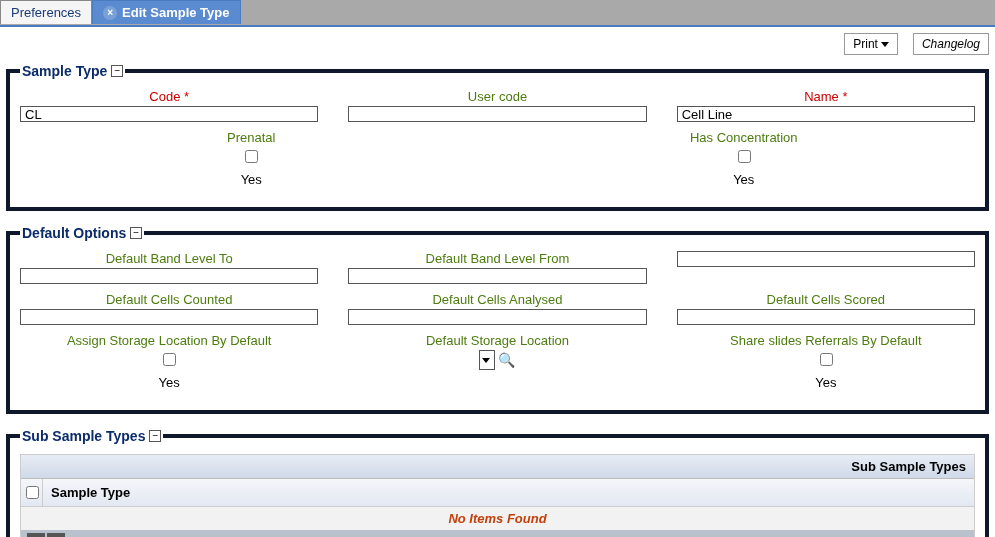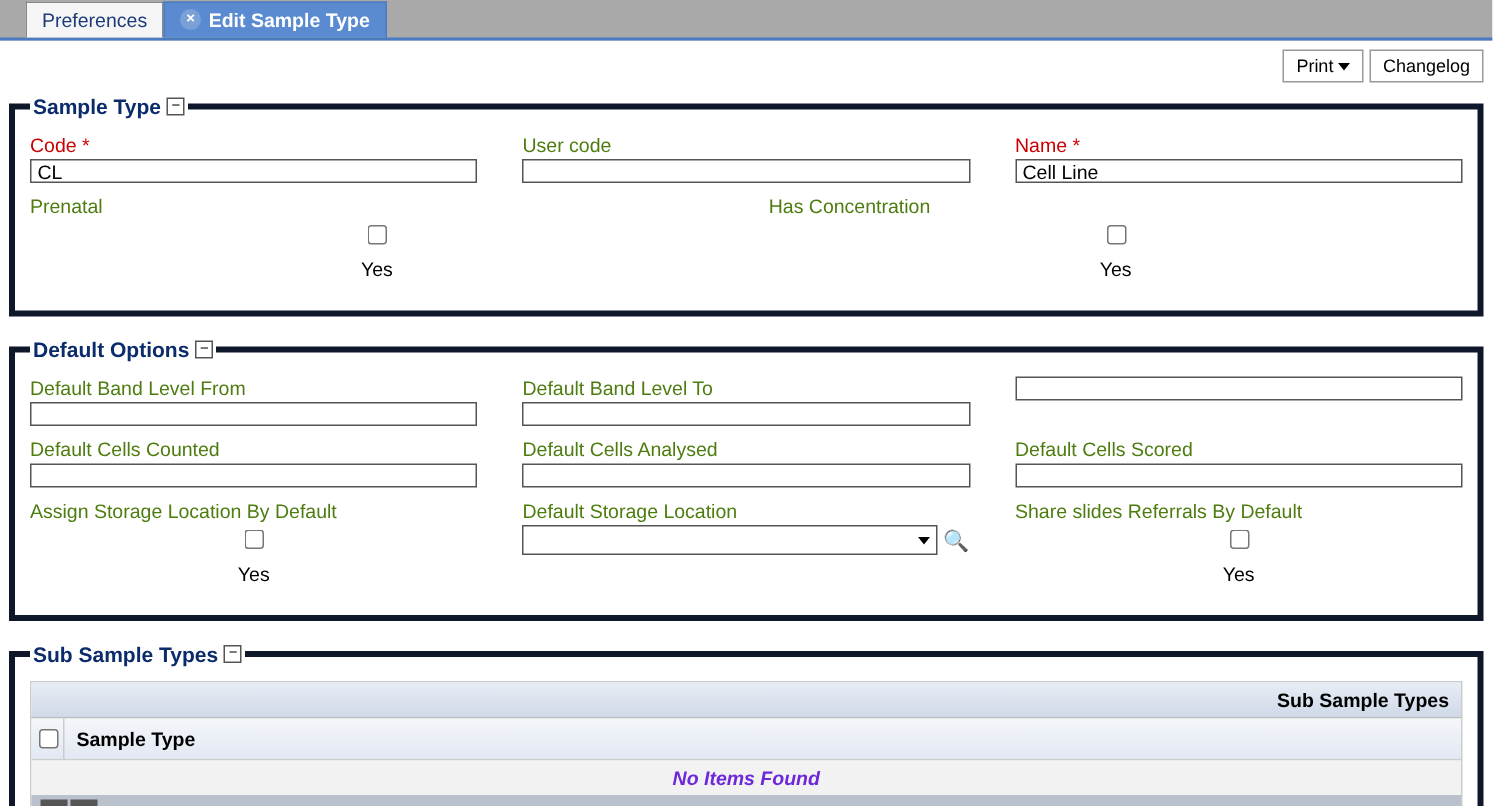--- a/index.html
+++ b/index.html
@@ -7,22 +7,22 @@
     margin: 0;
     font-family: Arial, Helvetica, sans-serif;
     font-size: 13px;
     background: #fff;
     color: #000;
   }
   .topbar {
     background: #a9a9a9;
     height: 27px;
     display: flex;
-    align-items: center;
-    padding: 0 17px;
+    align-items: flex-start;
+    padding: 0 0;
     border-bottom: 2px solid #4a7bc0;
   }
   .tab {
     padding: 4px 10px;
     font-size: 13px;
     display: flex;
     align-items: center;
     gap: 5px;
     cursor: pointer;
   }
@@ -60,21 +60,21 @@
   .tb-btn {
     border: 1px solid #999;
     background: #fff;
     padding: 3px 8px;
     font-size: 12px;
     cursor: pointer;
     display: flex;
     align-items: center;
     gap: 3px;
   }
-  .tb-btn + .tb-btn { margin-left: 4px; }
+  .tb-btn + .tb-btn { margin-left: 15px; font-style: italic; }
   .caret-down {
     border-left: 4px solid transparent;
     border-right: 4px solid transparent;
     border-top: 5px solid #000;
     width: 0; height: 0;
   }
   .content { padding: 0 6px 10px 6px; }
   fieldset {
     border: 4px solid #0f172a;
     margin: 4px 0 14px 0;
@@ -101,21 +101,21 @@
     background: #fff;
     color: #000;
     cursor: pointer;
     font-weight: normal;
   }
   .row {
     display: flex;
     gap: 30px;
     margin-bottom: 8px;
   }
-  .col { flex: 1; display: flex; flex-direction: column; gap: 2px; }
+  .col { flex: 1; display: flex; flex-direction: column; gap: 2px; align-items: center; }
   .lbl { font-size: 13px; color: #4d7c0f; }
   .lbl.req { color: #c00; }
   .txt {
     border: 1px solid #555;
     height: 16px;
     padding: 1px 4px;
     font-size: 13px;
     width: 100%;
   }
   .chk-line { display: flex; align-items: center; gap: 6px; flex-direction: column; }
@@ -158,21 +158,21 @@
     width: 22px;
     border-right: 1px solid #ccc;
     display:flex;align-items:center;justify-content:center;
     padding: 4px 0;
   }
   .st-header .cell-name { padding: 4px 8px; flex:1; }
   .st-empty {
     text-align: center;
     font-style: italic;
     font-weight: bold;
-    color: #6d28d9;
+    color: #c2410c;
     padding: 4px 0;
     background: #f2f2f2;
   }
   .st-footer {
     background: #b9c1cc;
     display: flex;
     align-items: center;
     padding: 3px 6px;
     font-size: 13px;
   }
@@ -257,25 +257,25 @@
     </div>
   </fieldset>
 
   <fieldset>
     <legend>
       <span>Default Options</span>
       <span class="collapse-toggle">−</span>
     </legend>
     <div class="row">
       <div class="col">
+        <span class="lbl">Default Band Level To</span>
+        <input class="txt" value="" style="">
+      </div>
+      <div class="col">
         <span class="lbl">Default Band Level From</span>
-        <input class="txt" value="" style="">
-      </div>
-      <div class="col">
-        <span class="lbl">Default Band Level To</span>
         <input class="txt" value="" style="">
       </div>
       <div class="col">
         <input class="txt" value="" style="">
       </div>
     </div>
     <div class="row">
       <div class="col">
         <span class="lbl">Default Cells Counted</span>
         <input class="txt" value="" style="">

